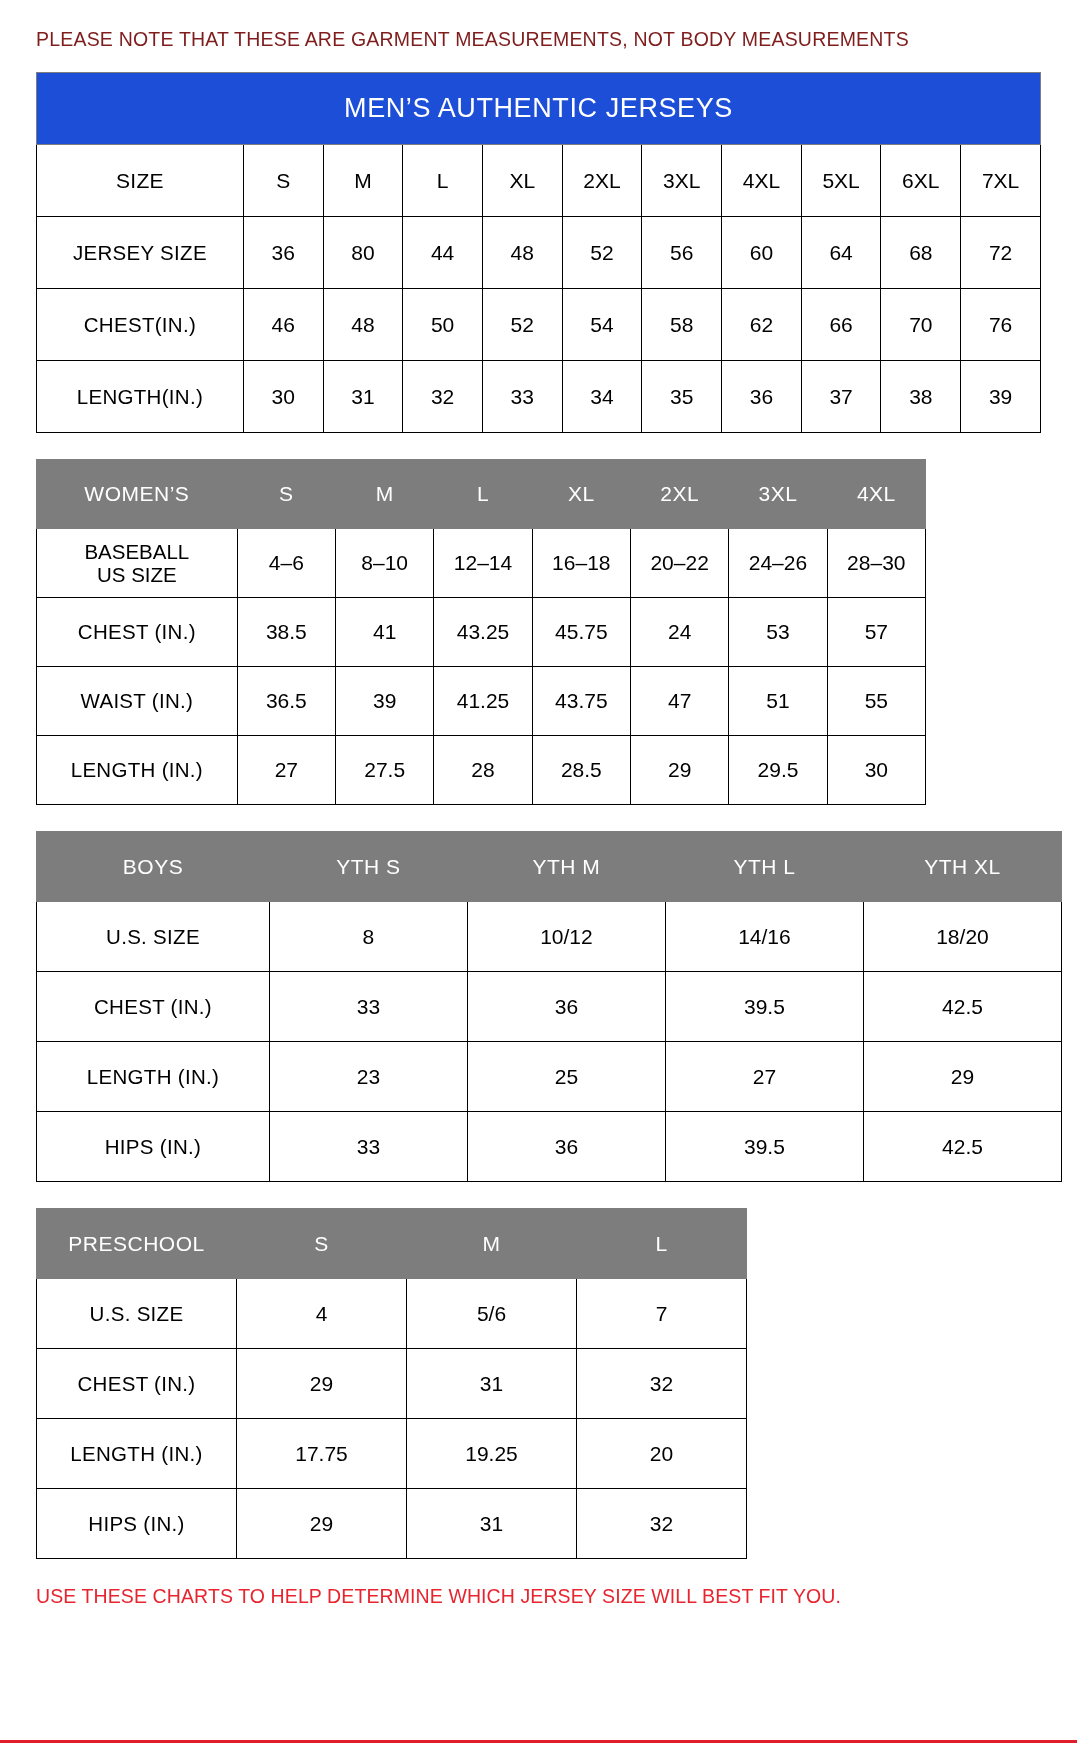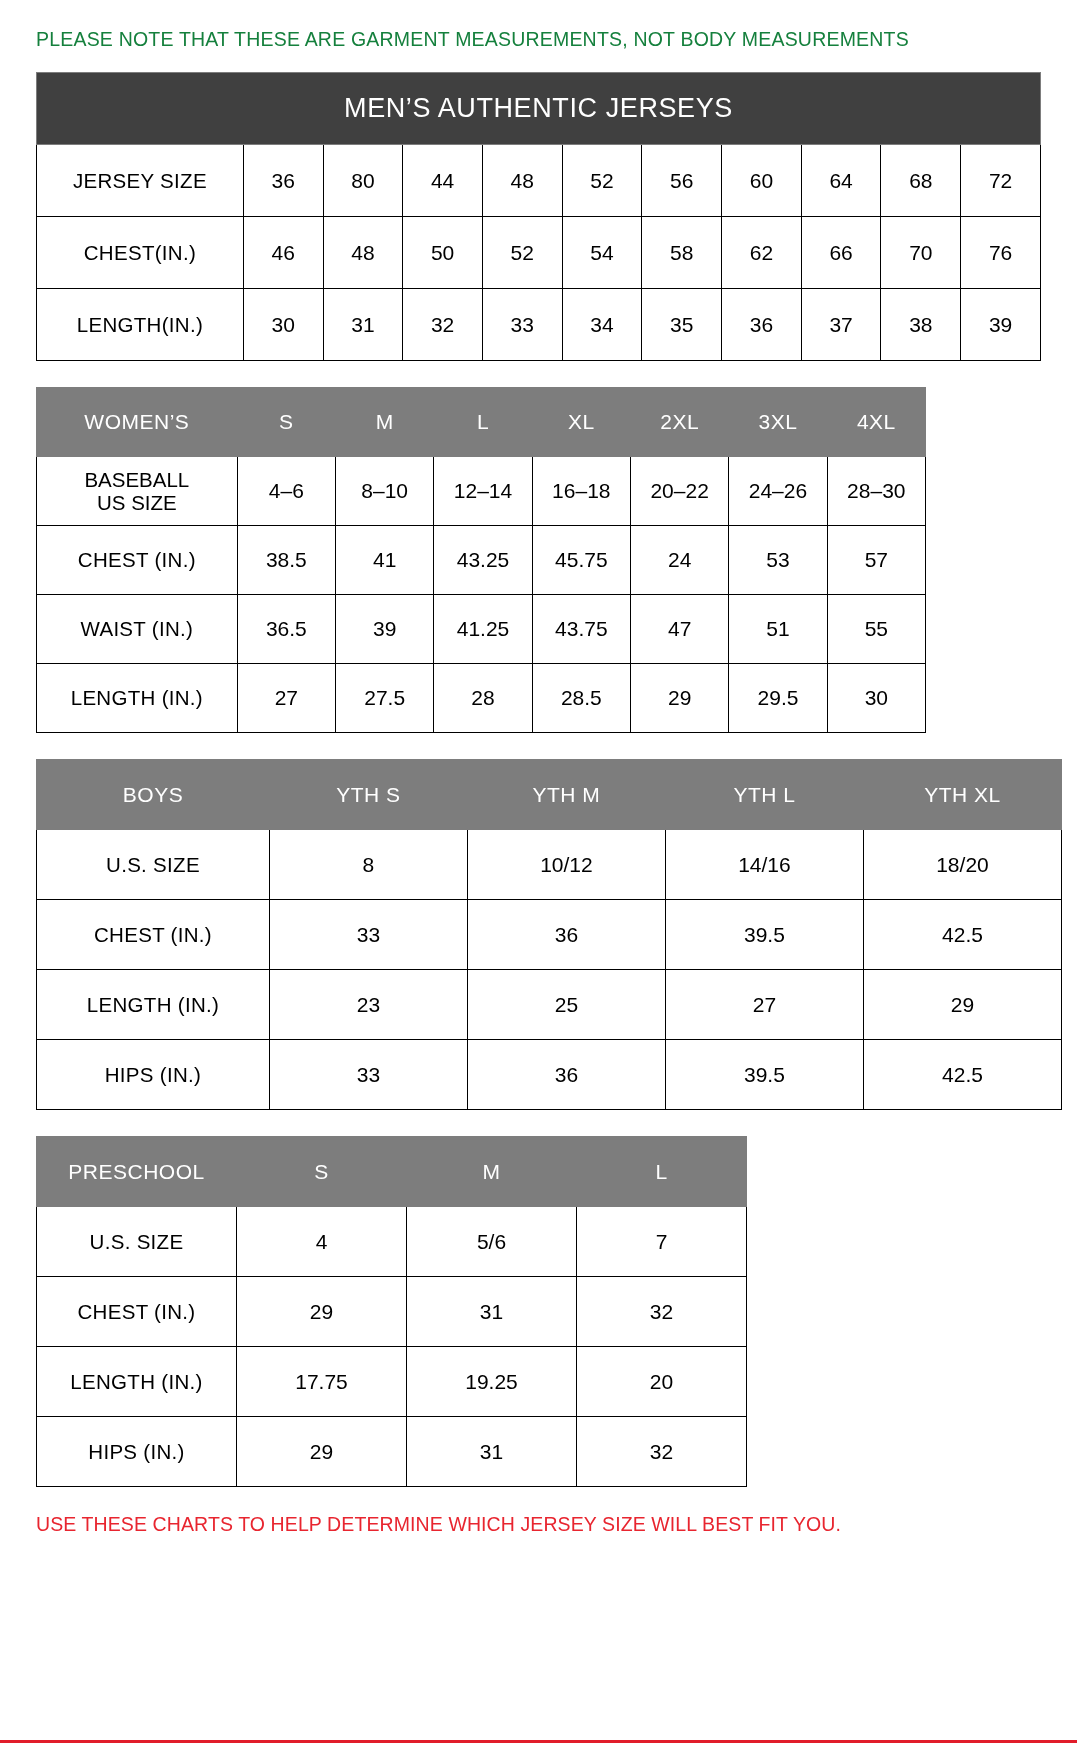--- a/index.html
+++ b/index.html
@@ -24,41 +24,41 @@
   }
   .main-title {
     font-size: 40px;
     font-weight: bold;
     letter-spacing: -0.5px;
     line-height: 1.05;
     margin: 0 0 10px 0;
     color: #000000;
   }
   .note {
-    color: #15803d;
+    color: #7f1d1d;
     font-size: 19.5px;
     line-height: 1.35;
     margin: 0 0 20px 0;
     max-width: 1005px;
     letter-spacing: 0.2px;
   }
   table {
     border-collapse: collapse;
     table-layout: fixed;
     margin-bottom: 26px;
   }
   td, th {
     border: 1px solid #000000;
     text-align: center;
     vertical-align: middle;
     font-weight: normal;
     padding: 0;
   }
   .banner td {
-    background: #404040;
+    background: #1d4ed8;
     color: #ffffff;
     font-size: 27px;
     letter-spacing: 0.6px;
     height: 62px;
     border: 1px solid #7d7d7d;
   }
   .hdr-cell {
     background: #7d7d7d;
     color: #ffffff;
     font-size: 21px;
@@ -135,20 +135,33 @@
         <col class="c-3xl">
         <col class="c-4xl">
         <col class="c-5xl">
         <col class="c-6xl">
         <col class="c-7xl">
     </colgroup>
     <tbody>
       <tr class="banner">
         <td colspan="11">MEN’S AUTHENTIC JERSEYS</td>
       </tr>
+      <tr class="size-row">
+        <td class="lbl">SIZE</td>
+        <td class="val">S</td>
+        <td class="val">M</td>
+        <td class="val">L</td>
+        <td class="val">XL</td>
+        <td class="val">2XL</td>
+        <td class="val">3XL</td>
+        <td class="val">4XL</td>
+        <td class="val">5XL</td>
+        <td class="val">6XL</td>
+        <td class="val">7XL</td>
+      </tr>
       <tr>
         <td class="lbl">JERSEY SIZE</td>
         <td class="val">36</td>
         <td class="val">80</td>
         <td class="val">44</td>
         <td class="val">48</td>
         <td class="val">52</td>
         <td class="val">56</td>
         <td class="val">60</td>
         <td class="val">64</td>

